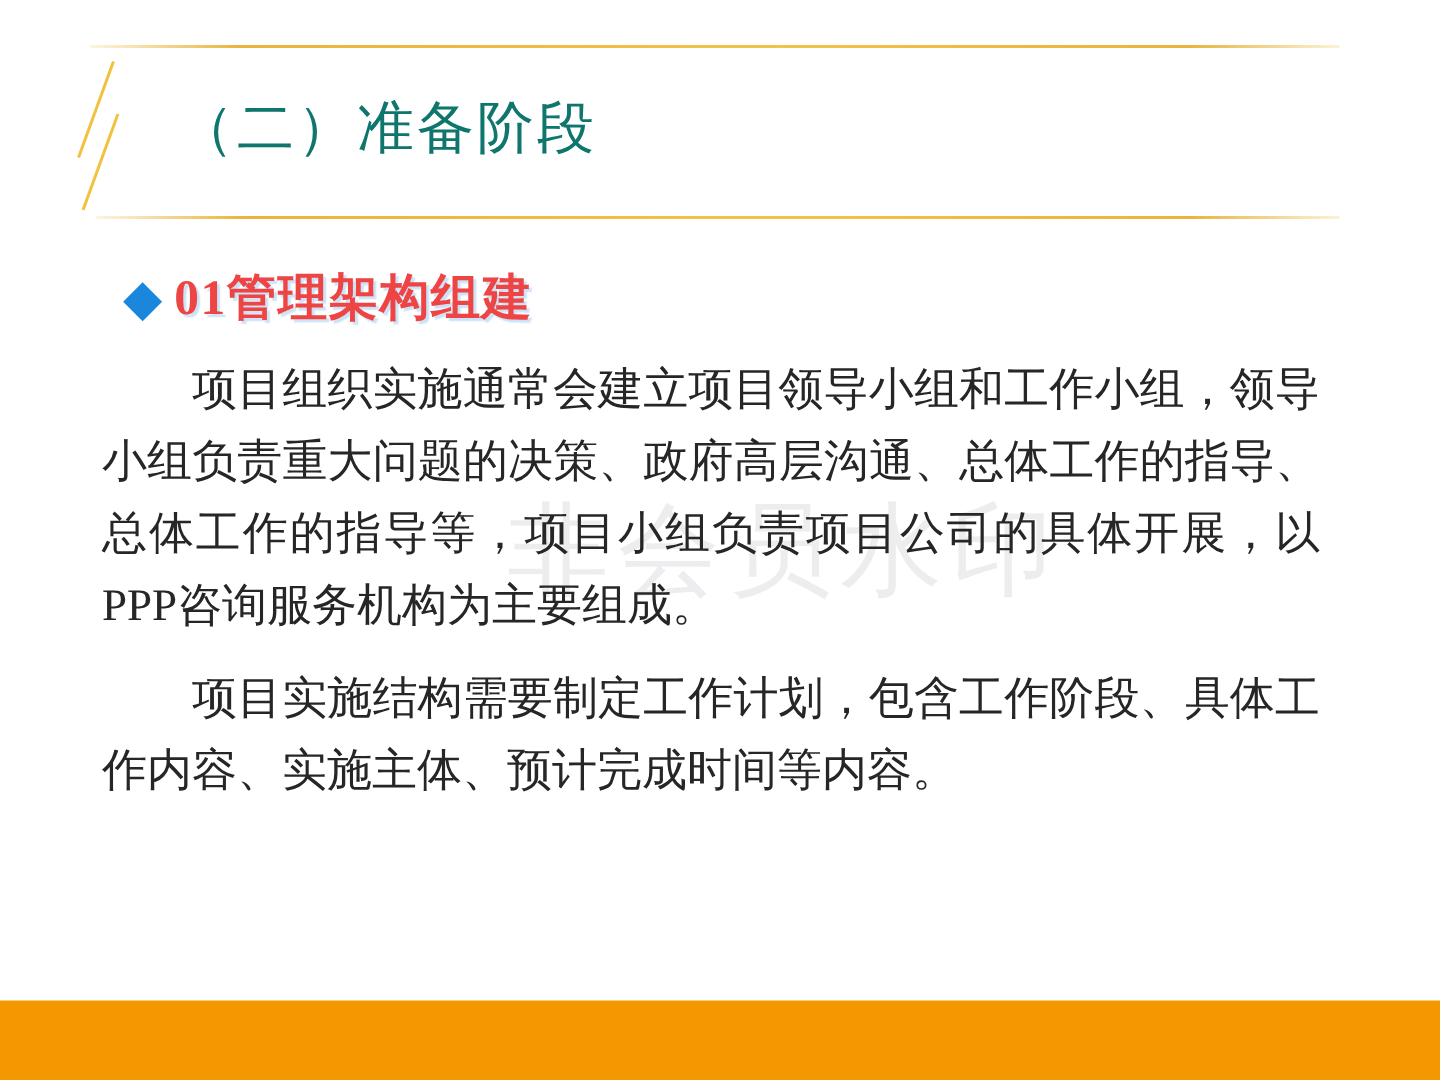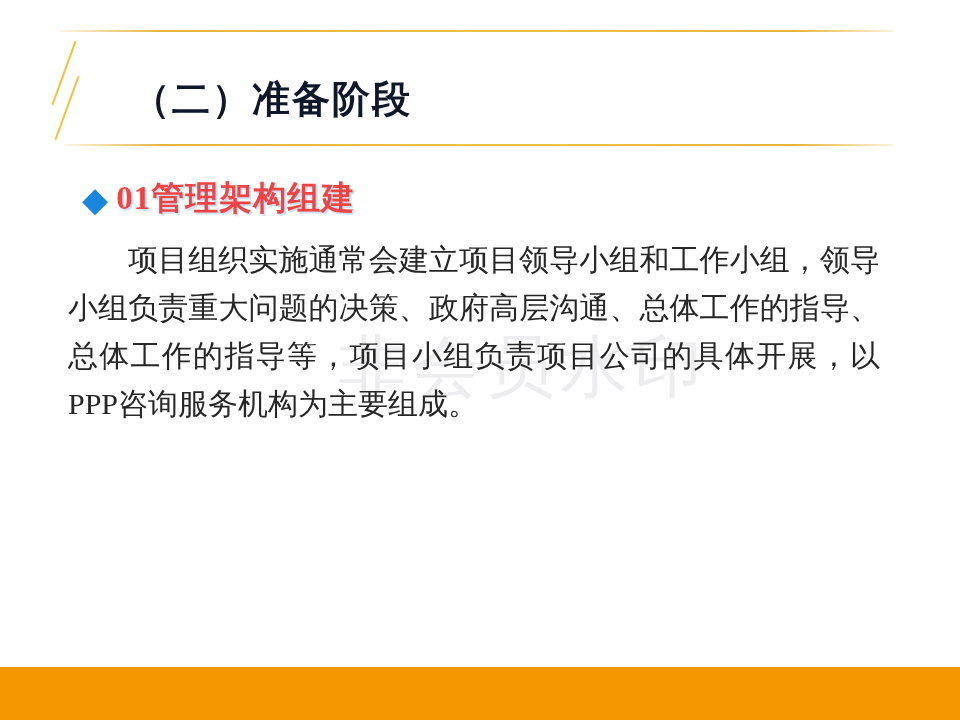--- a/index.html
+++ b/index.html
@@ -34,25 +34,25 @@
     background: #F2C23E;
     transform: rotate(20deg);
   }
   .slash.s1 { left: 63px; top: 39px; }
   .slash.s2 { left: 66px; top: 74px; }
 
   .title {
     position: absolute;
     left: 118px;
     top: 60px;
-    margin: 14px;
+    margin: 0;
     font-size: 38px;
-    font-weight: bold;
+    font-weight: normal;
     letter-spacing: 2px;
-    color: #0f172a;
+    color: #0f766e;
     font-family: "Liberation Sans", sans-serif;
   }
 
   .section-heading {
     position: absolute;
     left: 82px;
     top: 176px;
     display: flex;
     align-items: center;
   }
@@ -126,17 +126,18 @@
 
   <div class="section-heading">
     <span class="diamond">◆</span>
     <span class="heading-text">01管理架构组建</span>
   </div>
 
   <div class="watermark">非会员水印</div>
 
   <div class="content">
     <p>项目组织实施通常会建立项目领导小组和工作小组，领导小组负责重大问题的决策、政府高层沟通、总体工作的指导、总体工作的指导等，项目小组负责项目公司的具体开展，以PPP咨询服务机构为主要组成。</p>
+    <p>项目实施结构需要制定工作计划，包含工作阶段、具体工作内容、实施主体、预计完成时间等内容。</p>
   </div>
 
   <div class="footer-bar"></div>
 
 </div>
 
 </body></html>

